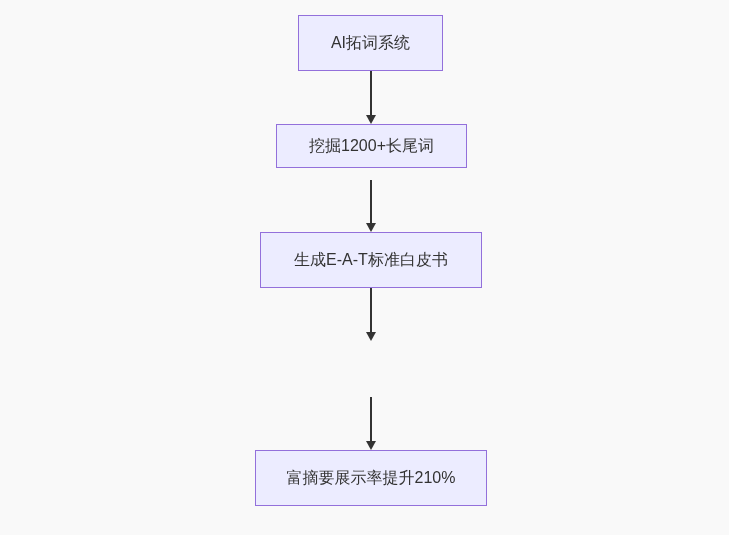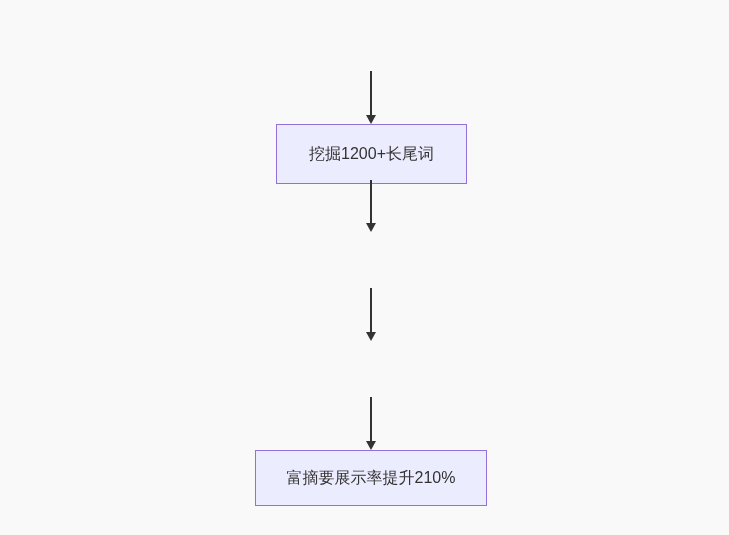--- a/index.html
+++ b/index.html
@@ -26,21 +26,21 @@
     border: 1px solid #9370DB;
     color: #333333;
     font-size: 16px;
     display: flex;
     align-items: center;
     justify-content: center;
     text-align: center;
     box-sizing: border-box;
   }
   .node1 { left: 298px; top: 15px;  width: 145px; height: 56px; }
-  .node2 { left: 276px; top: 124px; width: 191px; height: 60px; }
+  .node2 { left: 276px; top: 124px; width: 191px; height: 44px; }
   .node3 { left: 260px; top: 232px; width: 222px; height: 56px; }
   .node4 { left: 263px; top: 341px; width: 217px; height: 56px; }
   .node5 { left: 255px; top: 450px; width: 232px; height: 56px; }
 
   .arrow {
     position: absolute;
     width: 12px;
     display: flex;
     flex-direction: column;
     align-items: center;
@@ -60,35 +60,41 @@
   .arrow1 { left: 365px; top: 71px;  height: 53px; }
   .arrow2 { left: 365px; top: 180px; height: 52px; }
   .arrow3 { left: 365px; top: 288px; height: 53px; }
   .arrow4 { left: 365px; top: 397px; height: 53px; }
 </style>
 </head>
 <body>
 
 <div class="canvas">
 
+  <div class="node node1">
+    <span>AI拓词系统</span>
+  </div>
 
   <div class="arrow arrow1">
     <span class="line"></span>
     <span class="head"></span>
   </div>
 
   <div class="node node2">
     <span>挖掘1200+长尾词</span>
   </div>
 
   <div class="arrow arrow2">
     <span class="line"></span>
     <span class="head"></span>
   </div>
 
+  <div class="node node3">
+    <span>生成E-A-T标准白皮书</span>
+  </div>
 
   <div class="arrow arrow3">
     <span class="line"></span>
     <span class="head"></span>
   </div>
 
 
   <div class="arrow arrow4">
     <span class="line"></span>
     <span class="head"></span>

